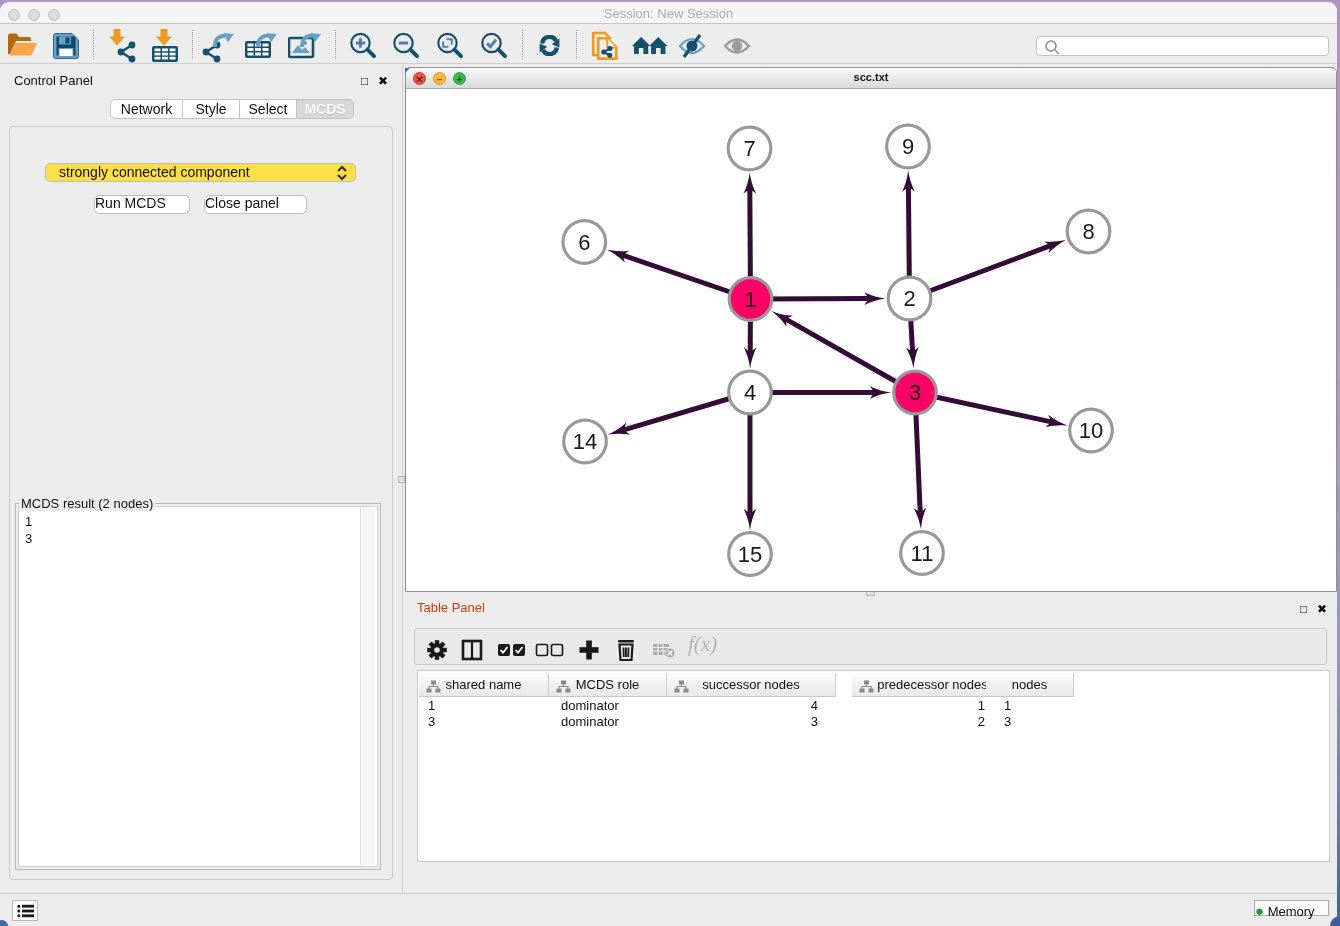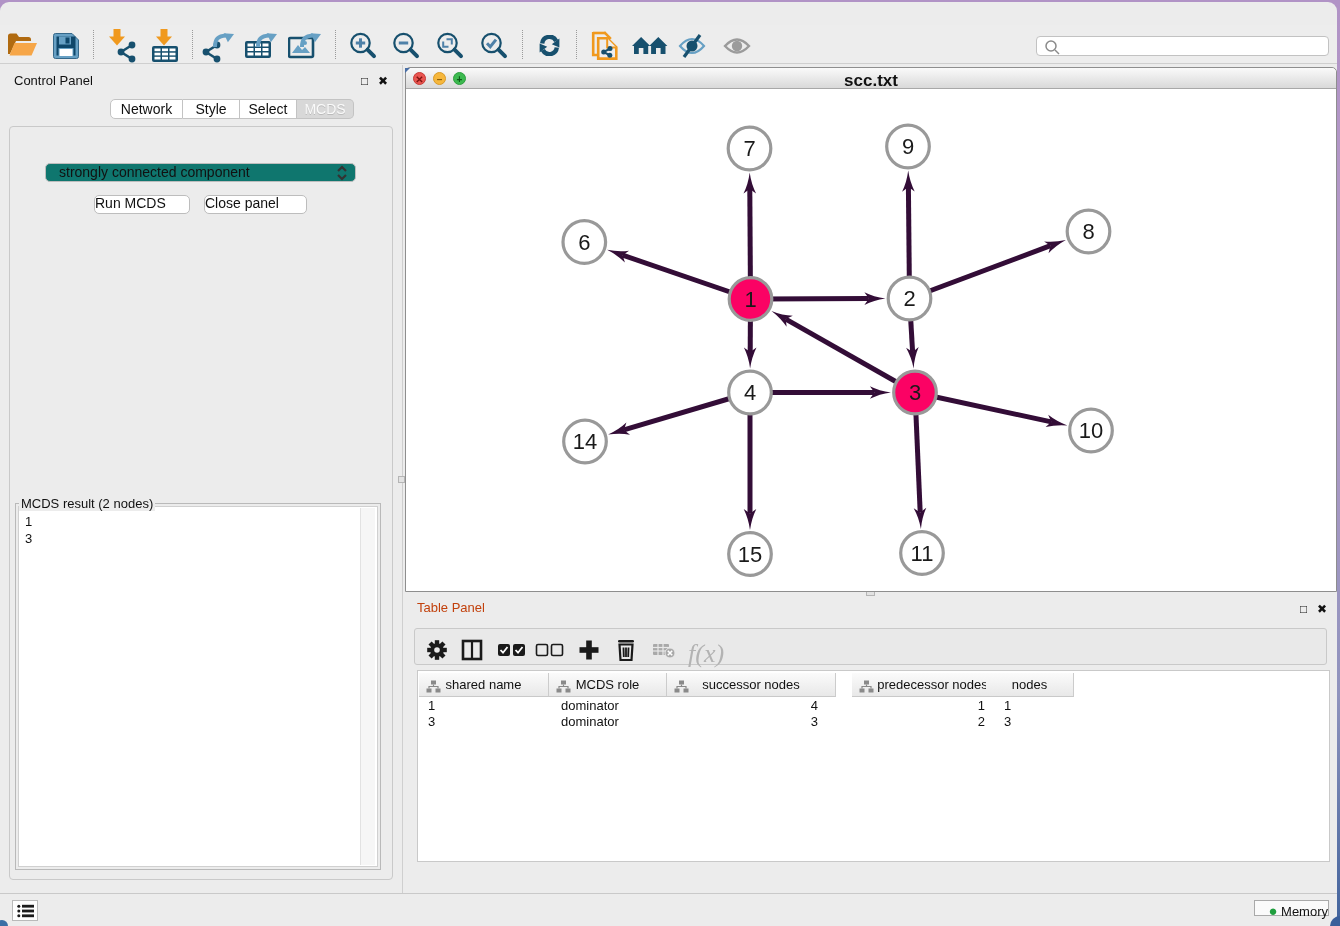--- a/index.html
+++ b/index.html
@@ -31,21 +31,21 @@
   .tab { height:20px; line-height:19px; text-align:center; font-size:14px;
     background:#fff; border:1px solid #c3c3c3; border-left:none; color:#111; }
   .tab.first { border-left:1px solid #c3c3c3; border-radius:5px 0 0 5px; }
   .tab.last { border-radius:0 5px 5px 0; }
   .tab.sel { background:#d8d8d8; color:#fafafa; text-shadow:0 1px 0 #bbb; }
   #cp-content { position:absolute; left:9px; top:124px; width:384px; height:754px;
     border:1px solid #c9c9c9; border-radius:4px; background:#ececec; }
   #optlabel { position:absolute; left:0; top:12px; width:100%; text-align:center;
     font-size:14px; color:#111; }
   #dropdown { position:absolute; left:35px; top:36px; width:311px; height:19px;
-    background:#0f766e; border:1px solid #bdbdbd; border-radius:5px;
+    background:#fde047; border:1px solid #bdbdbd; border-radius:5px;
     font-size:14px; color:#111; line-height:16px; padding-left:13px; }
   .btn { position:absolute; height:19px; background:#fff; border:1px solid #bdbdbd;
     border-radius:5px; font-size:14px; color:#111; line-height:15px; }
   
   #fieldset { position:absolute; left:5px; top:376px; width:366px; height:367px;
     border:1px solid #b9b9b9; }
   #fieldlegend { position:absolute; left:3px; top:-8px; background:#ececec;
     font-size:13px; color:#111; padding:0 2px; }
   #fieldwhite { position:absolute; left:2px; top:2px; right:2px; bottom:2px;
     background:#fff; border:1px solid #d0d0d0; }
@@ -55,43 +55,49 @@
   #vsplit { position:absolute; left:402px; top:63px; width:1px; height:828px; background:#cfcfcf; }
   
   #sccwin { position:absolute; left:405px; top:65px; width:932px; height:525px;
     border:1px solid #8e8e8e; border-radius:5px 5px 0 0; background:#fff; }
   #scctitle { position:absolute; left:0; top:0; width:100%; height:21px;
     background:linear-gradient(#fafafa,#d9d9d9); border-bottom:1px solid #a8a8a8;
     border-radius:5px 5px 0 0; }
   .tl2 { position:absolute; top:4px; width:13px; height:13px; border-radius:50%;
     font-size:10px; font-weight:bold; text-align:center; line-height:13px; }
   #scclabel { position:absolute; top:3px; width:100%; text-align:center;
-    font-size:17px; font-weight:bold; color:#111; }
+    font-size:11px; font-weight:bold; color:#111; }
   
   #tp-title { position:absolute; left:417px; top:598px; font-size:13px; color:#c2410c; }
   #tp-toolbar { position:absolute; left:414px; top:626px; width:913px; height:37px;
     background:#e9e9e9; border:1px solid #c9c9c9; border-radius:3px; }
   #tp-table { position:absolute; left:417px; top:668px; width:913px; height:192px;
     background:#fff; border:1px solid #c9c9c9; }
   .th { position:absolute; top:2px; height:24px; background:linear-gradient(#fbfbfb,#e8e8e8);
     border-right:1px solid #cccccc; border-bottom:1px solid #c9c9c9; font-size:13px; color:#111; text-align:center; line-height:24px; }
   .td { position:absolute; font-size:13px; color:#111; }
   
   
   #statusbar { position:absolute; left:0; top:891px; width:1337px; height:35px;
     background:#ececec; border-top:1px solid #c9c9c9; }
   #listbtn { position:absolute; left:12px; top:6px; width:26px; height:21px;
     background:#fdfdfd; border:1px solid #b9b9b9; }
   #membtn { position:absolute; left:1254px; top:6px; width:75px; height:16px;
     background:#fafafa; border:1px solid #a9a9a9; font-size:13px; color:#111;
-    line-height:20px; text-align:right; }
+    line-height:20px; text-align:left; }
 </style>
 </head>
 <body>
 <div id="appwin">
+  <div id="titlebar">
+    <div class="tl" style="left:8px;"></div>
+    <div class="tl" style="left:28px;"></div>
+    <div class="tl" style="left:48px;"></div>
+    <div id="wtitle">Session: New Session</div>
+  </div>
   <div id="toolbar">
     <div class="sep" style="left:93px;"></div>
     <div class="sep" style="left:192px;"></div>
     <div class="sep" style="left:335px;"></div>
     <div class="sep" style="left:522px;"></div>
     <div class="sep" style="left:576px;"></div>
     <div id="searchbox">
       <svg width="18" height="18" style="position:absolute;left:6px;top:1px" viewBox="0 0 18 18">
         <circle cx="8" cy="8" r="5" fill="none" stroke="#8a8a8a" stroke-width="1.5"></circle>
         <line x1="12" y1="12" x2="16" y2="16" stroke="#8a8a8a" stroke-width="1.5"></line>
@@ -220,21 +226,21 @@
   </div>
 
   <div id="cpanel-title">Control Panel</div>
   <div class="winbtn" style="left:361px;top:72px;">□</div>
   <div class="winbtn" style="left:378px;top:72px;">✖</div>
 
   <div class="tabbar" style="left:78px;top:97px;padding-left:32px;">
     <div class="tab first" style="width:73px;">Network</div>
     <div class="tab" style="width:57px;">Style</div>
     <div class="tab" style="width:57px;">Select</div>
-    <div class="tab last sel" style="width:57px;">MCDS</div>
+    <div class="tab last sel" style="width:57px;font-weight:bold;">MCDS</div>
   </div>
 
   <div id="cp-content">
     <div id="dropdown">strongly connected component
       <svg width="12" height="16" style="position:absolute;right:7px;top:1px" viewBox="0 0 12 16">
         <path d="M2 6 L6 2 L10 6" fill="none" stroke="#333" stroke-width="2.2"></path>
         <path d="M2 10 L6 14 L10 10" fill="none" stroke="#333" stroke-width="2.2"></path>
       </svg>
     </div>
     <div class="btn" style="left:84px;top:68px;width:96px;">Run MCDS</div>
@@ -357,21 +363,21 @@
       </svg>
     <svg style="position:absolute;left:237px;top:10px" width="24" height="22" viewBox="0 0 24 22">
         <rect x="1" y="5" width="16" height="11" rx="1" fill="#a9a9a9"></rect>
         <line x1="1" y1="8.5" x2="17" y2="8.5" stroke="#e9e9e9" stroke-width="1.2"></line>
         <line x1="1" y1="12" x2="17" y2="12" stroke="#e9e9e9" stroke-width="1.2"></line>
         <line x1="6" y1="5" x2="6" y2="16" stroke="#e9e9e9" stroke-width="1.2"></line>
         <line x1="11" y1="5" x2="11" y2="16" stroke="#e9e9e9" stroke-width="1.2"></line>
         <circle cx="18" cy="14" r="5" fill="#a9a9a9" stroke="#e9e9e9" stroke-width="1"></circle>
         <path d="M15.8 11.8 L20.2 16.2 M20.2 11.8 L15.8 16.2" stroke="#fff" stroke-width="1.6"></path>
       </svg>
-    <div style="position:absolute;left:273px;top:10px;font-family:'Liberation Serif',serif;font-style:italic;font-size:26px;color:#b3b3b3;">f(x)</div>
+    <div style="position:absolute;left:273px;top:3px;font-family:'Liberation Serif',serif;font-style:italic;font-size:21px;color:#b3b3b3;">f(x)</div>
     </div>
   <div id="tp-table">
     <div class="th" style="left:1px;width:130px;"><svg style="position:absolute;left:7px;top:7px" width="15" height="13" viewBox="0 0 15 13">
           <rect x="5" y="0.5" width="5" height="4" fill="#8a8a8a"></rect>
           <rect x="0.5" y="8.5" width="5" height="4" fill="#8a8a8a"></rect>
           <rect x="9.5" y="8.5" width="5" height="4" fill="#8a8a8a"></rect>
           <path d="M7.5 4.5 L7.5 6.5 M3 8.5 L3 6.5 L12 6.5 L12 8.5" fill="none" stroke="#8a8a8a" stroke-width="1.2"></path>
         </svg>shared name</div>
     <div class="th" style="left:131px;width:118px;"><svg style="position:absolute;left:7px;top:7px" width="15" height="13" viewBox="0 0 15 13">
           <rect x="5" y="0.5" width="5" height="4" fill="#8a8a8a"></rect>

